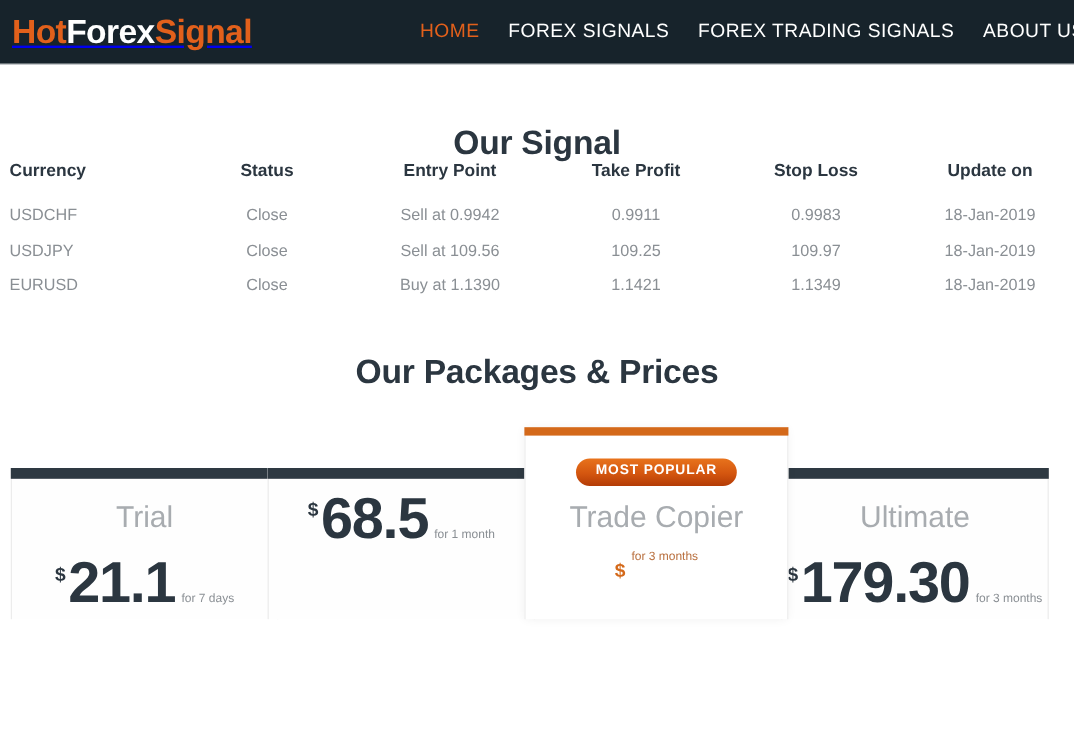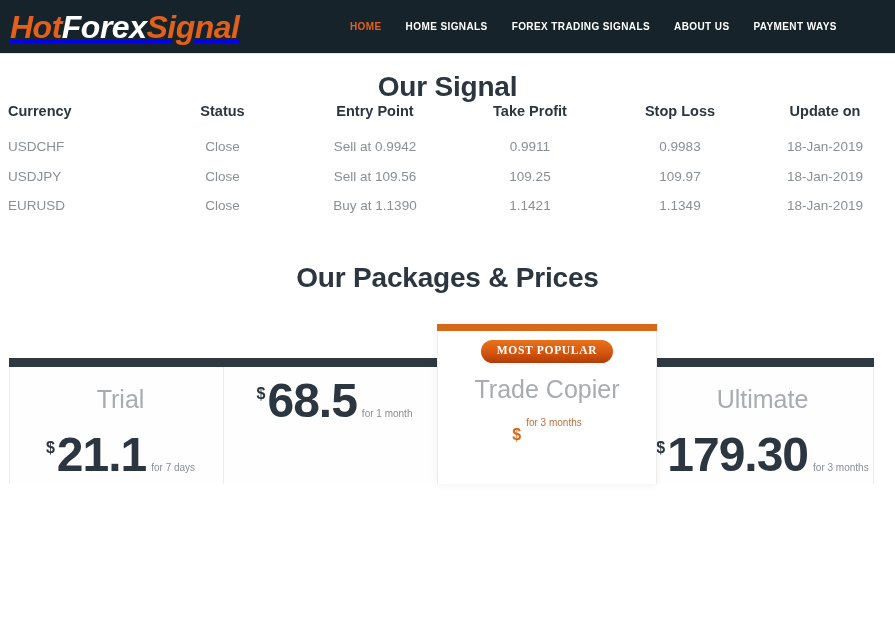--- a/index.html
+++ b/index.html
@@ -22,55 +22,54 @@
     position: relative;
     height: 54px;
     background: #17232b;
     border-bottom: 1px solid #e6e8ea;
     display: flex;
     align-items: center;
   }
 
   .logo {
     margin-left: 10px;
-    font-size: 32px;
-    font-weight: bold;
-    font-style: italic;
+    font-size: 28px;
+    font-weight: bold;
     letter-spacing: -0.5px;
     white-space: nowrap;
     line-height: 1;
   }
   .logo .part-hot { color: #e2601b; }
   .logo .part-forex { color: #ffffff; }
   .logo .part-signal { color: #e2601b; }
 
   .main-nav {
     position: absolute;
     left: 338px;
     top: 0;
     height: 54px;
     display: flex;
     align-items: center;
     gap: 0;
   }
   .nav-item {
     color: #ffffff;
-    font-size: 10px;
-    font-weight: bold;
+    font-size: 16px;
+    font-weight: normal;
     letter-spacing: 0.4px;
     text-decoration: none;
     white-space: nowrap;
     padding: 0 12px;
     line-height: 1;
   }
   .nav-item.is-active { color: #e2601b; }
 
   
   .signal-section {
-    padding-top: 16px;
+    padding-top: 48px;
   }
 
   .section-title {
     text-align: center;
     font-size: 28px;
     font-weight: bold;
     color: #2b3640;
     letter-spacing: -0.2px;
     line-height: 1.2;
   }
@@ -152,31 +151,30 @@
     box-shadow: 0 1px 8px rgba(0,0,0,0.06);
     z-index: 3;
   }
   .price-card.card-featured .card-topbar {
     height: 7px;
     background: #d4691a;
   }
 
   .popular-badge {
     display: inline-block;
-    margin-top: 16px;
+    margin-top: 26px;
     padding: 5px 16px 6px 16px;
     border-radius: 14px;
     background: linear-gradient(180deg, #e8731c 0%, #d4560f 55%, #b33b06 100%);
     color: #ffffff;
     font-size: 11.5px;
     font-weight: bold;
     letter-spacing: 0.7px;
     line-height: 1;
     white-space: nowrap;
-    font-family: Liberation Serif, serif;
   }
 
   .plan-name {
     font-size: 25px;
     color: #a8acb0;
     font-weight: normal;
     line-height: 1;
     white-space: nowrap;
   }
   .price-card.card-0 .plan-name,
@@ -223,21 +221,21 @@
 </head>
 <body>
 
 <header class="site-header">
   <a class="logo" href="#">
     <span class="part-hot">Hot</span><span class="part-forex">Forex</span><span class="part-signal">Signal</span>
   </a>
 
   <nav class="main-nav">
     <a class="nav-item is-active" href="#">HOME</a>
-    <a class="nav-item" href="#">HOME SIGNALS</a>
+    <a class="nav-item" href="#">FOREX SIGNALS</a>
     <a class="nav-item" href="#">FOREX TRADING SIGNALS</a>
     <a class="nav-item" href="#">ABOUT US</a>
     <a class="nav-item" href="#">PAYMENT WAYS</a>
   </nav>
 </header>
 
 <section class="signal-section">
   <h1 class="section-title">Our Signal</h1>
 
   <table class="signal-table">

